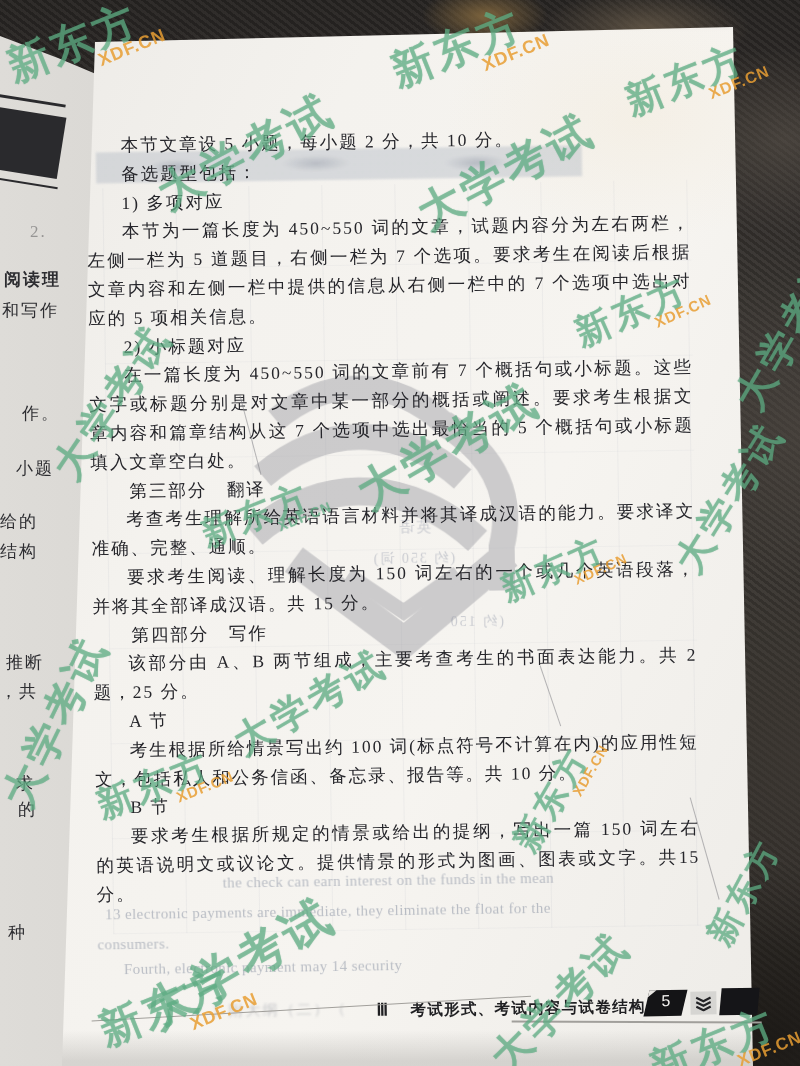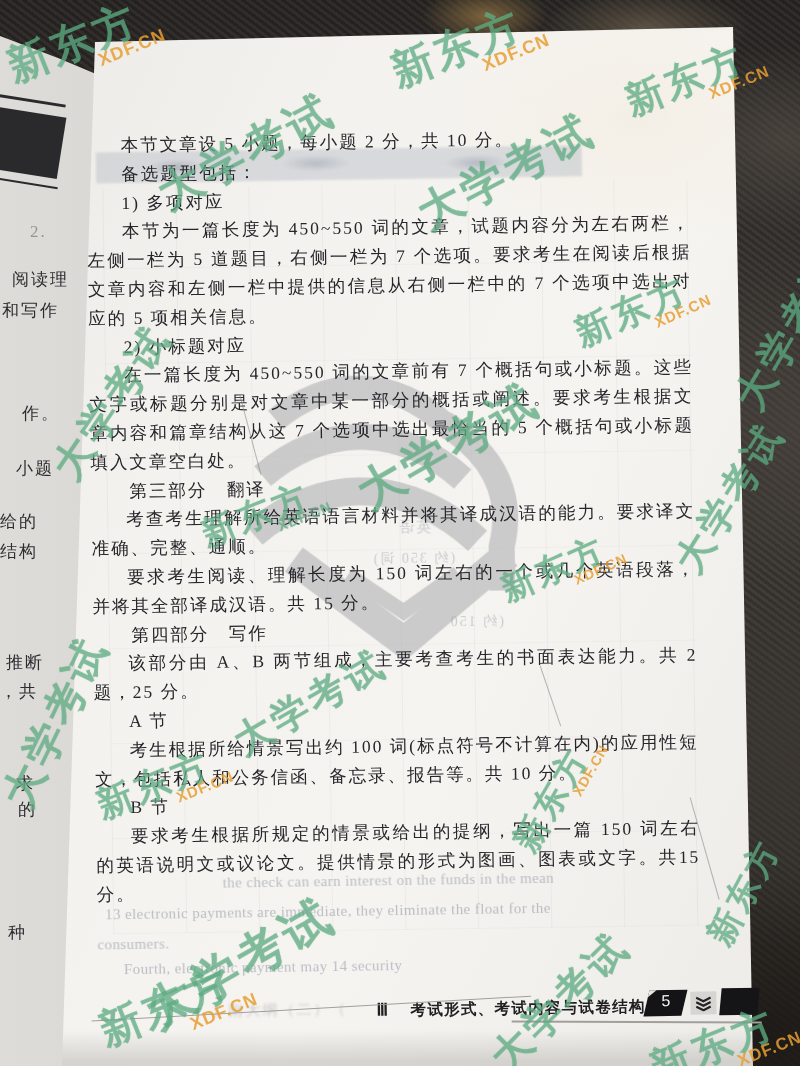--- a/index.html
+++ b/index.html
@@ -94,21 +94,21 @@
 
 <div class="scene">
   <div class="pavement"></div>
 
   <div class="left-page">
     <div class="lp-line t"></div>
     <div class="lp-box"></div>
     <div class="lp-line b"></div>
     <div id="lp-frags">
         <div class="lp-frag faint" style="left: 30px; top: 222px;">2.</div>
-        <div class="lp-frag" style="left: 12px; top: 268px;">阅读理</div>
+        <div class="lp-frag" style="left: 4px; top: 268px; font-weight: bold;">阅读理</div>
         <div class="lp-frag" style="left: 2px; top: 299px;">和写作</div>
         <div class="lp-frag" style="left: 22px; top: 402px;">作。</div>
         <div class="lp-frag" style="left: 16px; top: 457px;">小题</div>
         <div class="lp-frag" style="left: 0px; top: 510px;">给的</div>
         <div class="lp-frag" style="left: 0px; top: 540px; text-align: right;">结构</div>
         <div class="lp-frag" style="left: 6px; top: 651px;">推断</div>
         <div class="lp-frag" style="left: 0px; top: 680px;">，共</div>
         <div class="lp-frag" style="left: 16px; top: 772px;">求</div>
         <div class="lp-frag" style="left: 18px; top: 798px;">的</div>
         <div class="lp-frag" style="left: 8px; top: 921px;">种</div>

